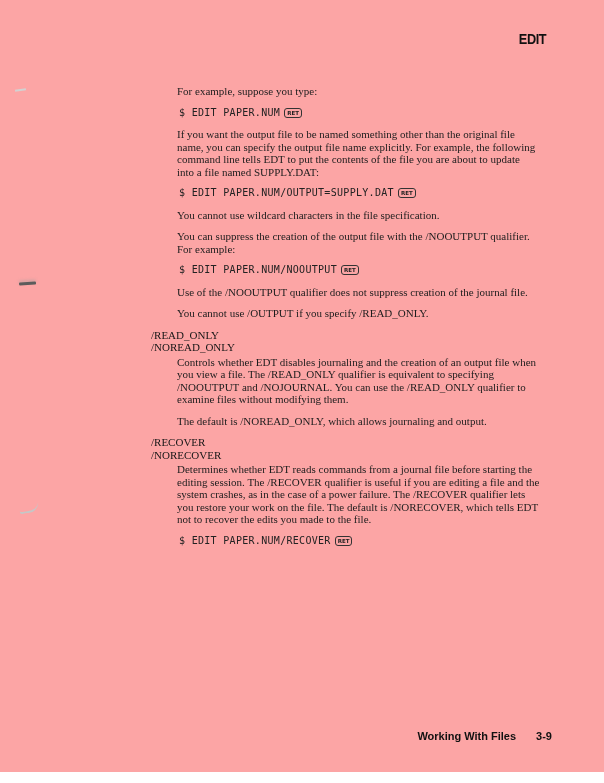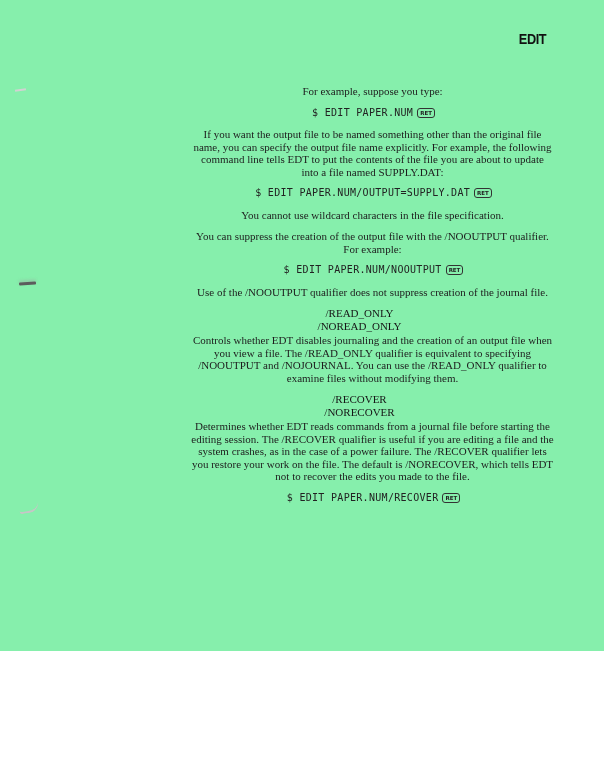--- a/index.html
+++ b/index.html
@@ -1,34 +1,33 @@
 <!DOCTYPE html>
 <html><head>
 <meta charset="utf-8">
 <style>
   html, body { margin:0; padding:0; background:#ffffff; }
   .page {
     position:relative;
-    width:604px; height:651px;
-    background:#86efac;
+    width:604px; height:772px;
+    background:#fca5a5;
     overflow:hidden;
     font-family:"Liberation Serif", serif;
     color:#1d1d1d;
-    text-align:center;
   }
   
   .edit-header {
     position:absolute; top:30px; right:58px;
     font-family:"Liberation Sans", sans-serif;
     font-weight:bold; font-size:15px; letter-spacing:-0.5px;
     transform:scaleX(.85); transform-origin:right center;
     color:#111;
   }
   
-  .doc { position:absolute; top:0; left:0; right:8px; padding-top:85px; }
+  .doc { position:absolute; top:0; left:0; right:8px; padding-top:85px;padding-left:14px; }
   .p {
     margin:0 14px 9px 163px;
     font-size:11px; line-height:12.5px;
     white-space:pre-line;
     color:#1d1d1d;
   }
   .h {
     margin:3px 14px 2px 137px;
     font-size:11px; line-height:12.5px;
     white-space:pre-line;
@@ -106,29 +105,31 @@
 
     <div class="p">You cannot use wildcard characters in the file specification.</div>
 
     <div class="p">You can suppress the creation of the output file with the /NOOUTPUT qualifier.
 For example:</div>
 
     <div class="cmd"><span>$ EDIT PAPER.NUM/NOOUTPUT</span><span class="ret">RET</span></div>
 
     <div class="p">Use of the /NOOUTPUT qualifier does not suppress creation of the journal file.</div>
 
+    <div class="p">You cannot use /OUTPUT if you specify /READ_ONLY.</div>
 
     <div class="h">/READ_ONLY
 /NOREAD_ONLY</div>
 
     <div class="p">Controls whether EDT disables journaling and the creation of an output file when
 you view a file. The /READ_ONLY qualifier is equivalent to specifying
 /NOOUTPUT and /NOJOURNAL. You can use the /READ_ONLY qualifier to
 examine files without modifying them.</div>
 
+    <div class="p">The default is /NOREAD_ONLY, which allows journaling and output.</div>
 
     <div class="h">/RECOVER
 /NORECOVER</div>
 
     <div class="p">Determines whether EDT reads commands from a journal file before starting the
 editing session. The /RECOVER qualifier is useful if you are editing a file and the
 system crashes, as in the case of a power failure. The /RECOVER qualifier lets
 you restore your work on the file. The default is /NORECOVER, which tells EDT
 not to recover the edits you made to the file.</div>
 

